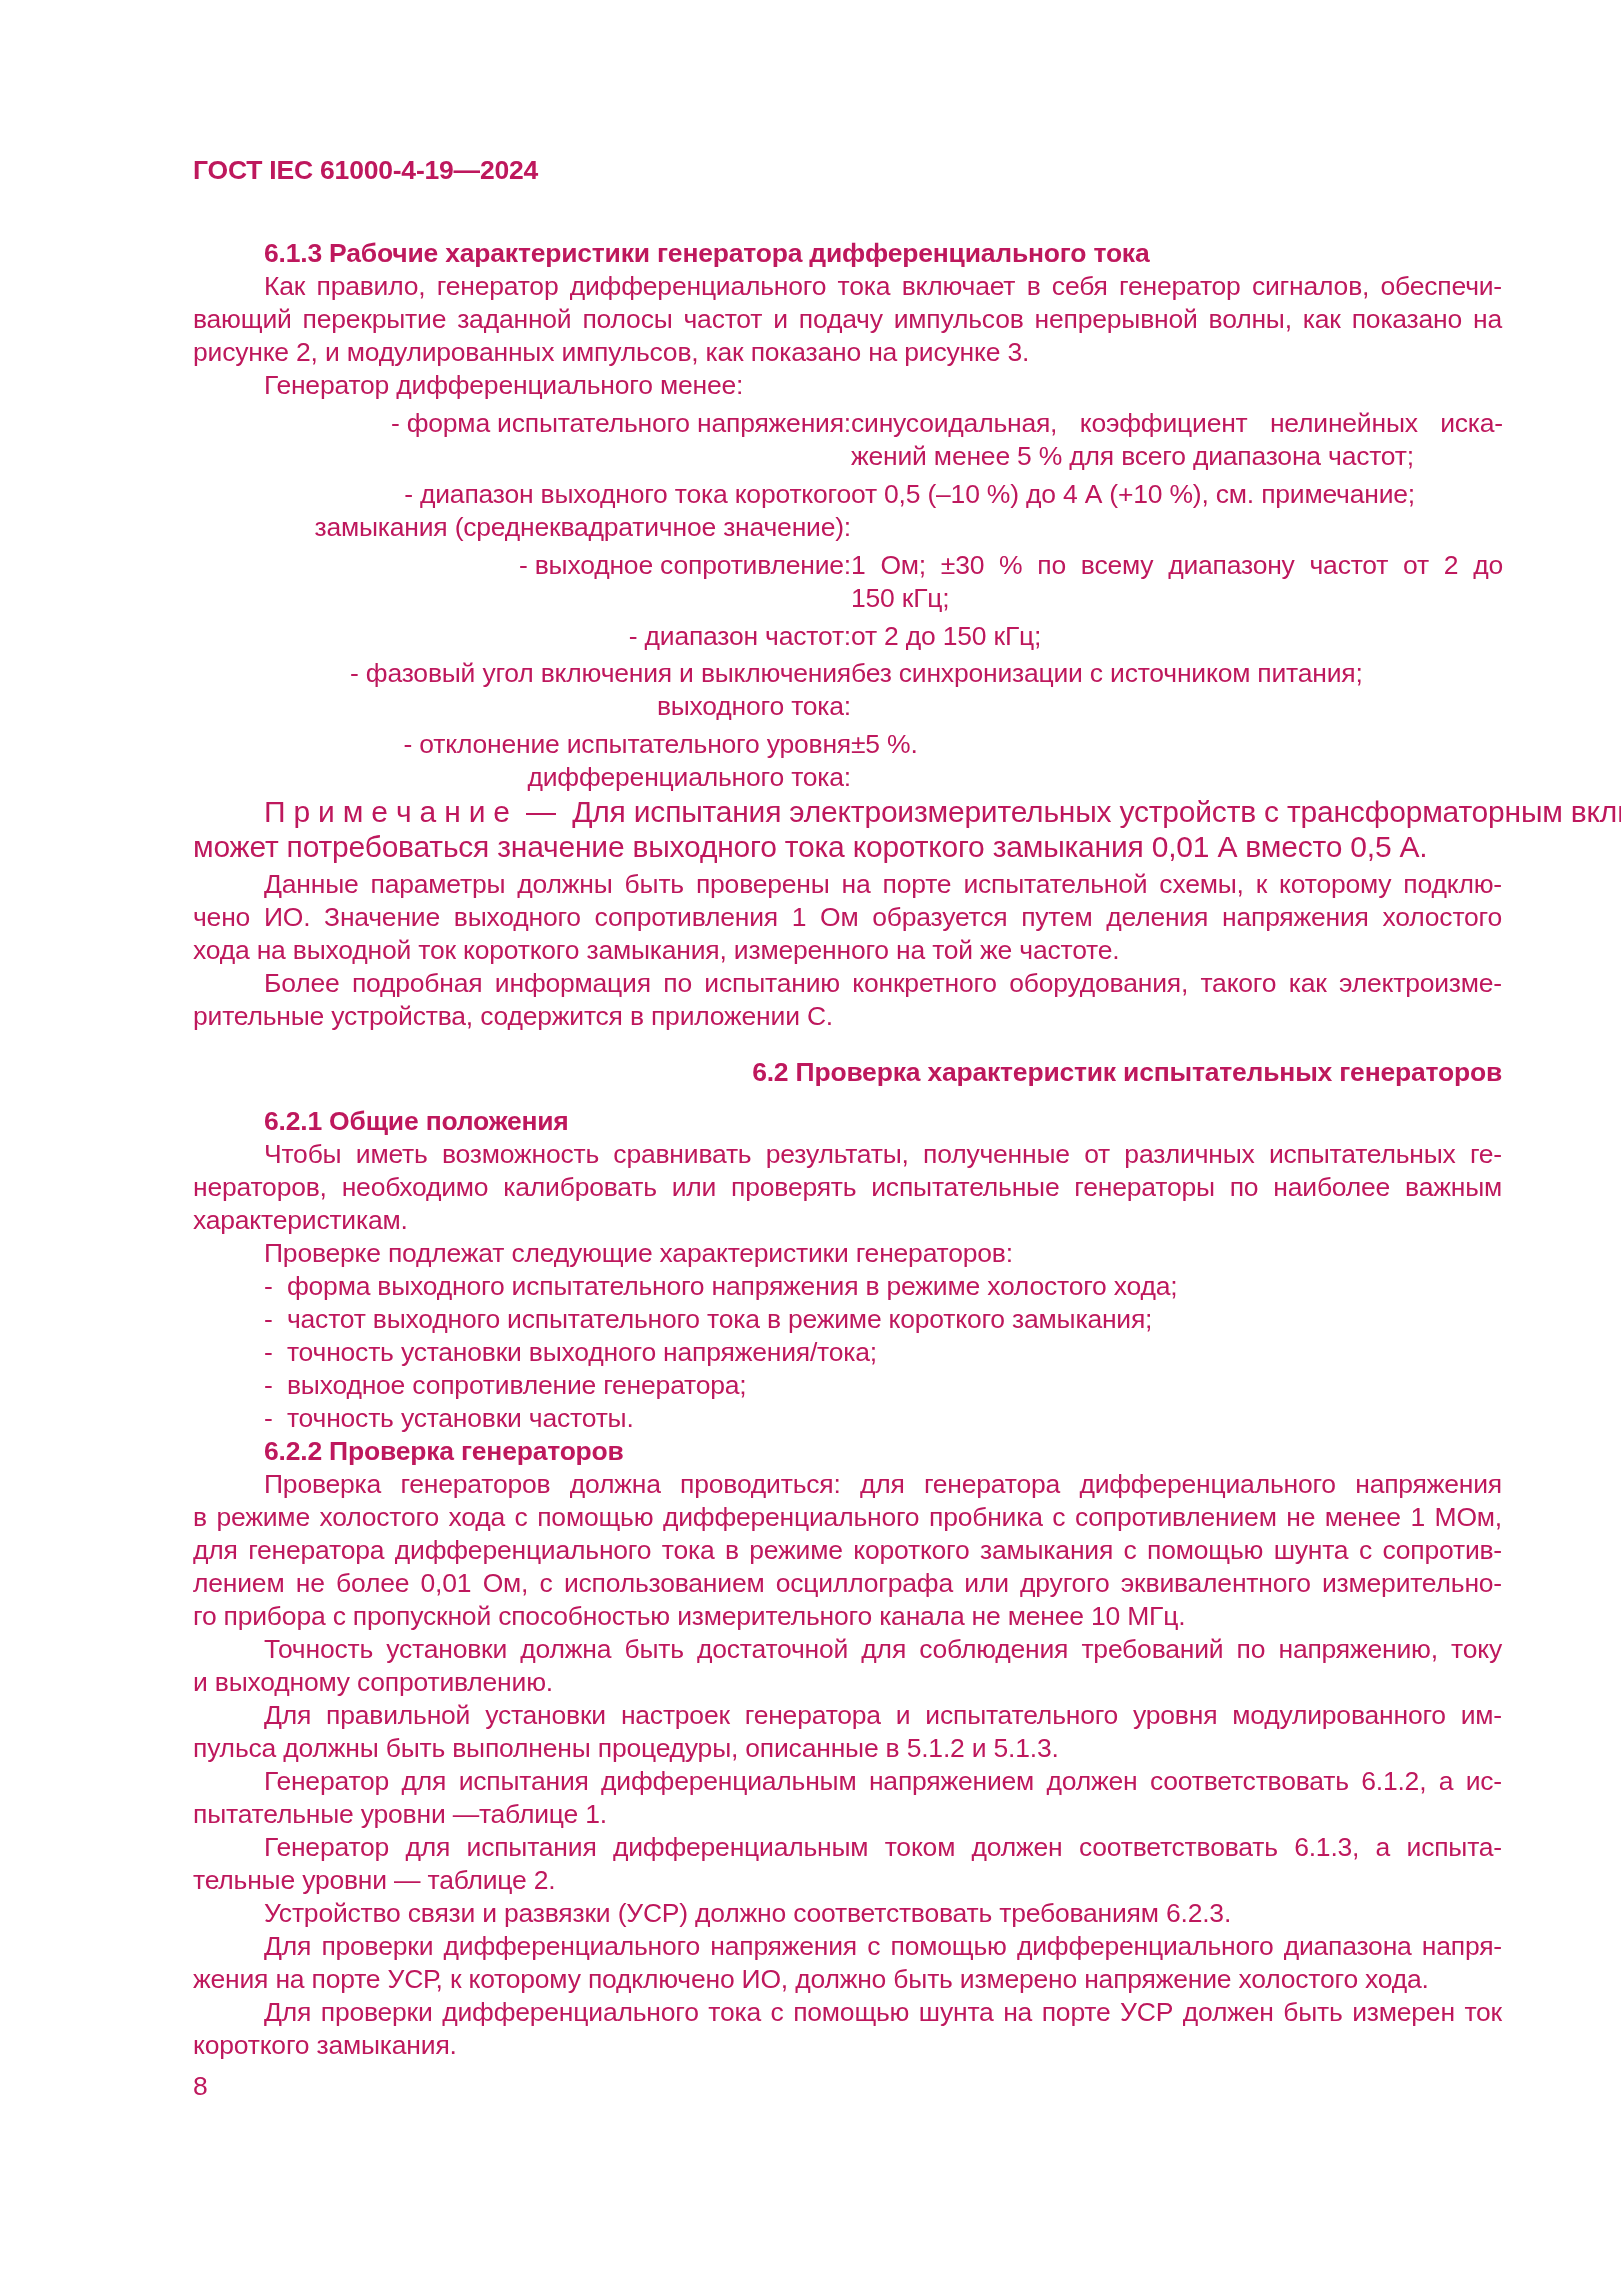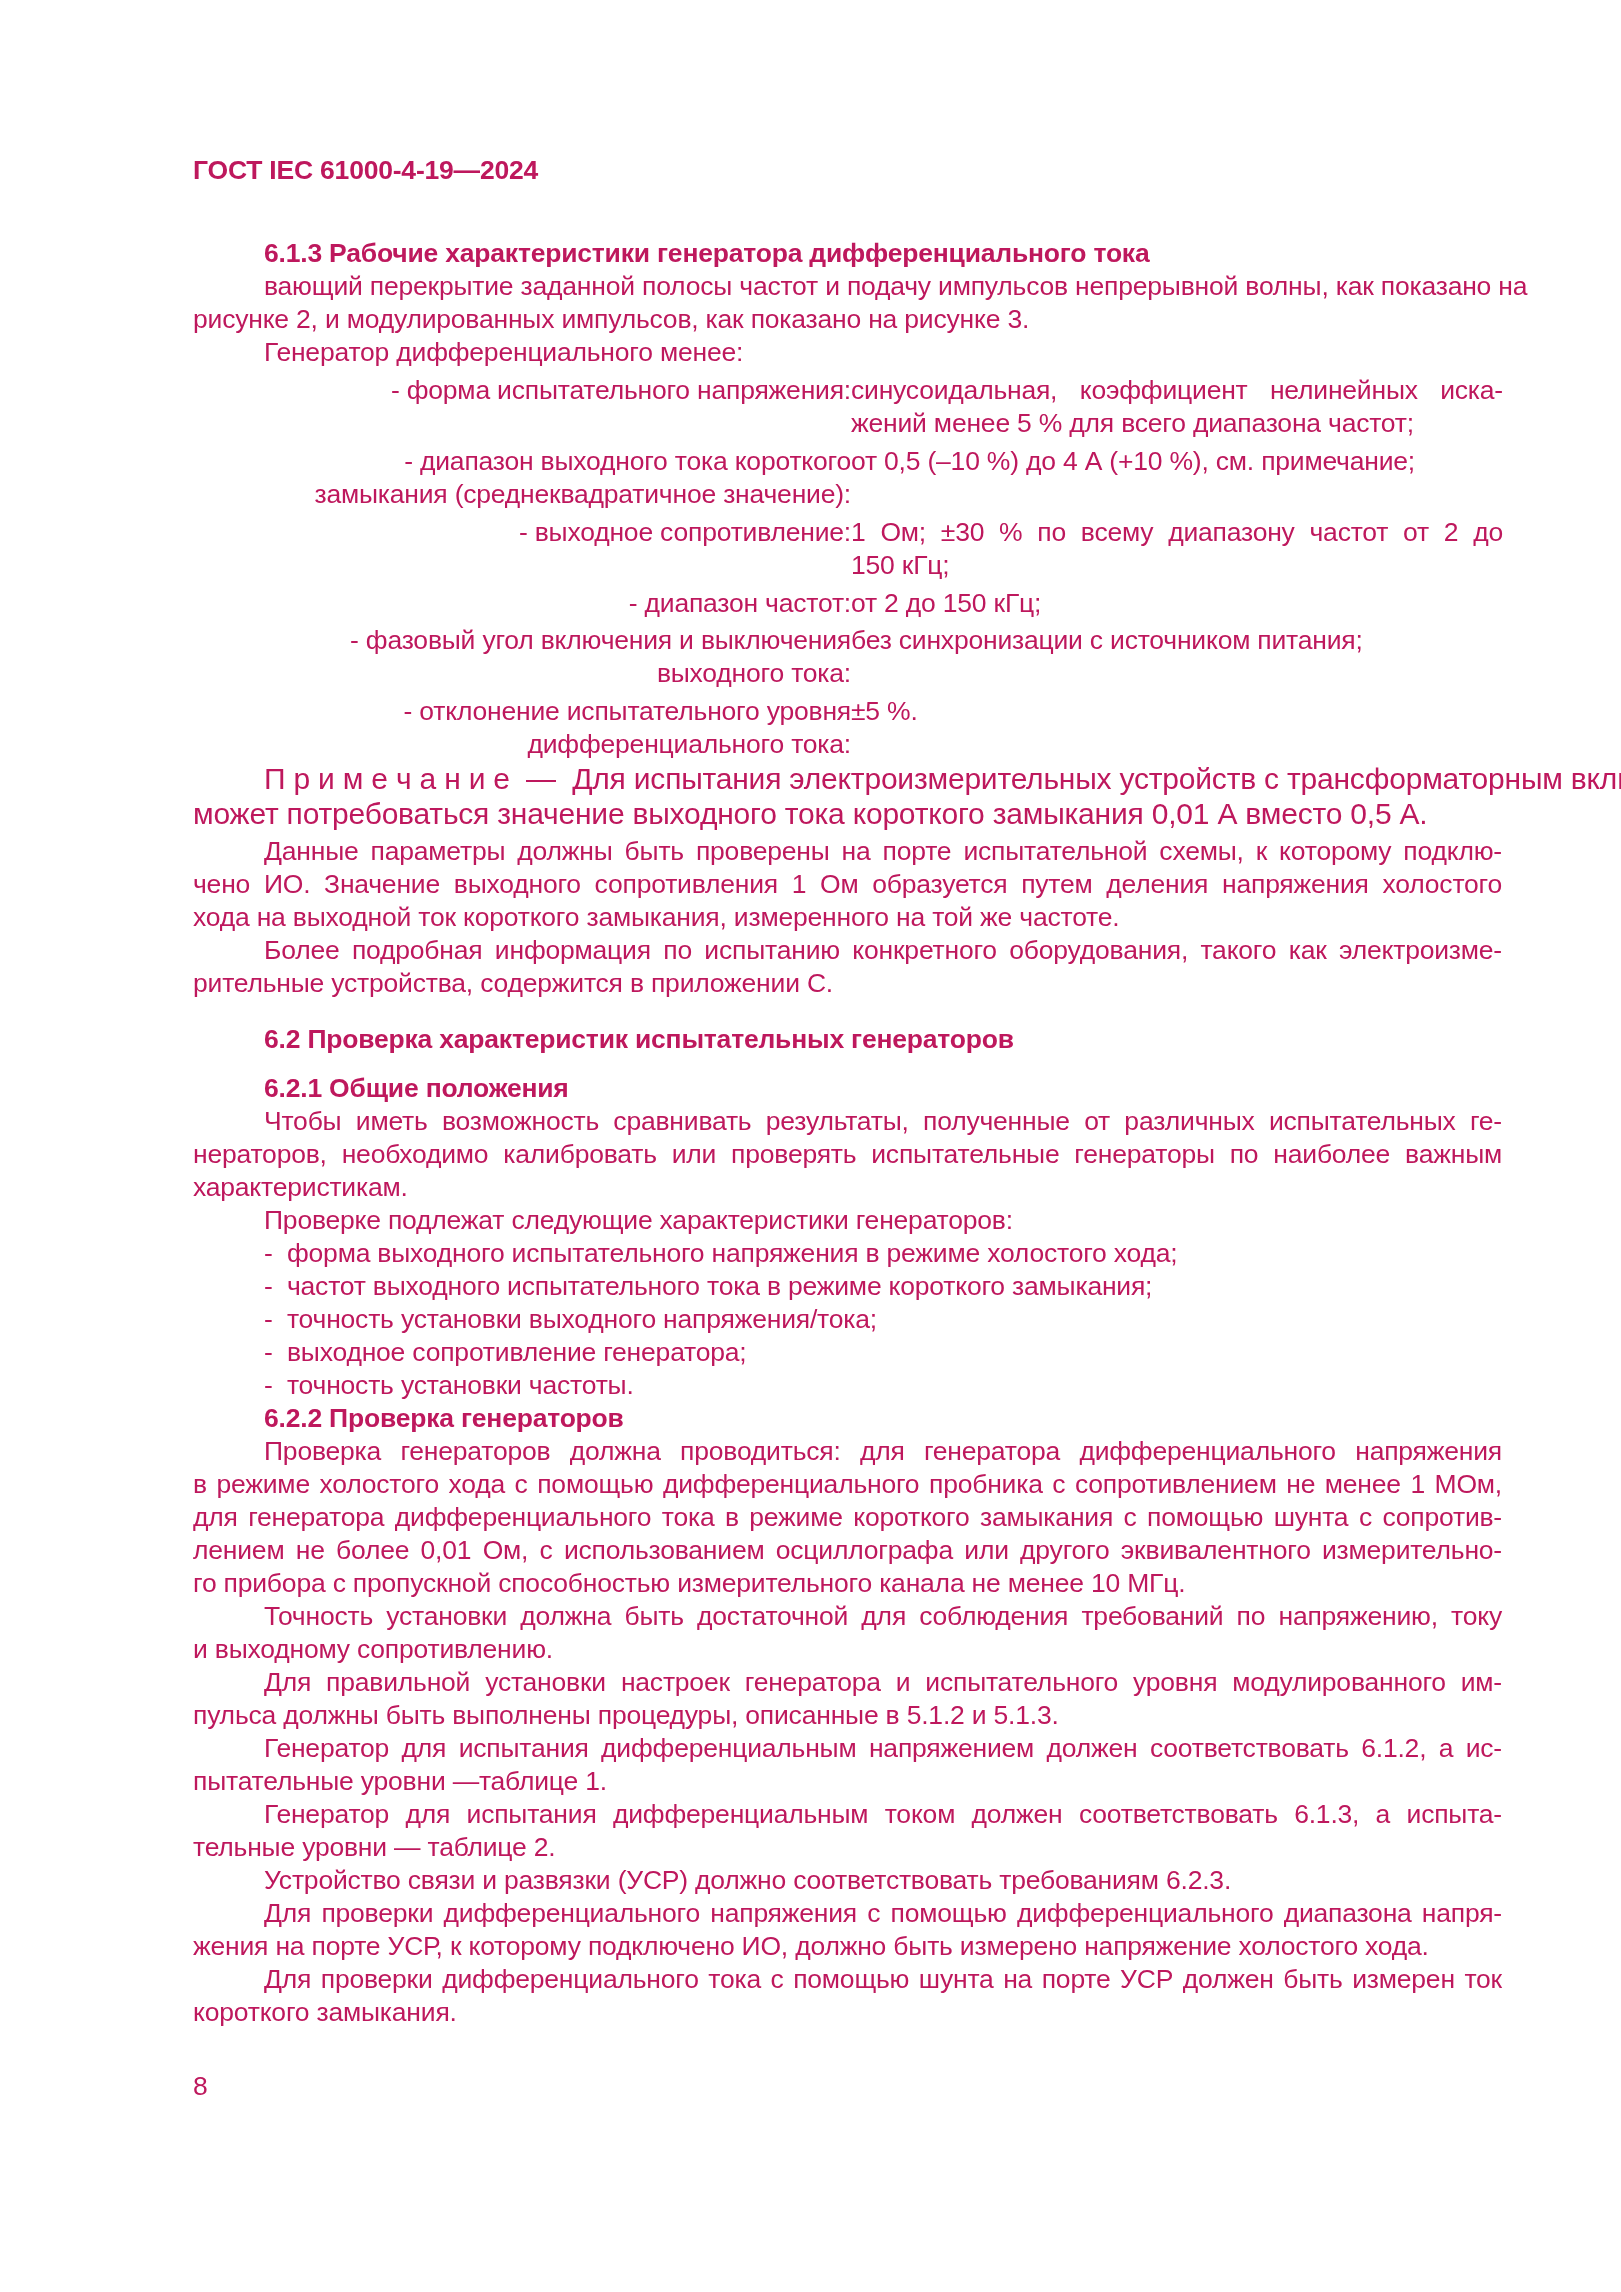--- a/index.html
+++ b/index.html
@@ -24,21 +24,21 @@
   .doc-header {
     font-weight: bold;
     margin-bottom: 50px;
     white-space: pre;
   }
   .heading {
     font-weight: bold;
     text-indent: 71px;
     white-space: pre;
   }
-  .h62  { margin-top: 22.5px; margin-bottom: 16.7px; }
+  .h62  { margin-top: 22.5px; margin-bottom: 16.7px; text-align: right; }
   .h621 { margin-bottom: 0; }
   .h622 { margin-top: 0; }
 
   .line { white-space: pre; }
   .para .line { text-align: justify; text-align-last: justify; }
   .para .line.last { text-align-last: left; }
   .para .line:first-child { text-indent: 71px; }
 
   .plain .line { text-align: right; text-align-last: auto; }
 
@@ -69,20 +69,21 @@
 <body>
 
 <div class="page">
   <div class="content">
 
     <div class="doc-header">ГОСТ IEC 61000-4-19—2024</div>
 
     <div class="heading">6.1.3 Рабочие характеристики генератора дифференциального тока</div>
 
     <div class="para">
+        <div class="line">Как правило, генератор дифференциального тока включает в себя генератор сигналов, обеспечи-</div>
         <div class="line">вающий перекрытие заданной полосы частот и подачу импульсов непрерывной волны, как показано на</div>
         <div class="line last">рисунке 2, и модулированных импульсов, как показано на рисунке 3.</div>
       </div>
 
     <div class="para">
         <div class="line last">Генератор дифференциального менее:</div>
       </div>
 
     <div class="dl">
       <div class="dl-row">

